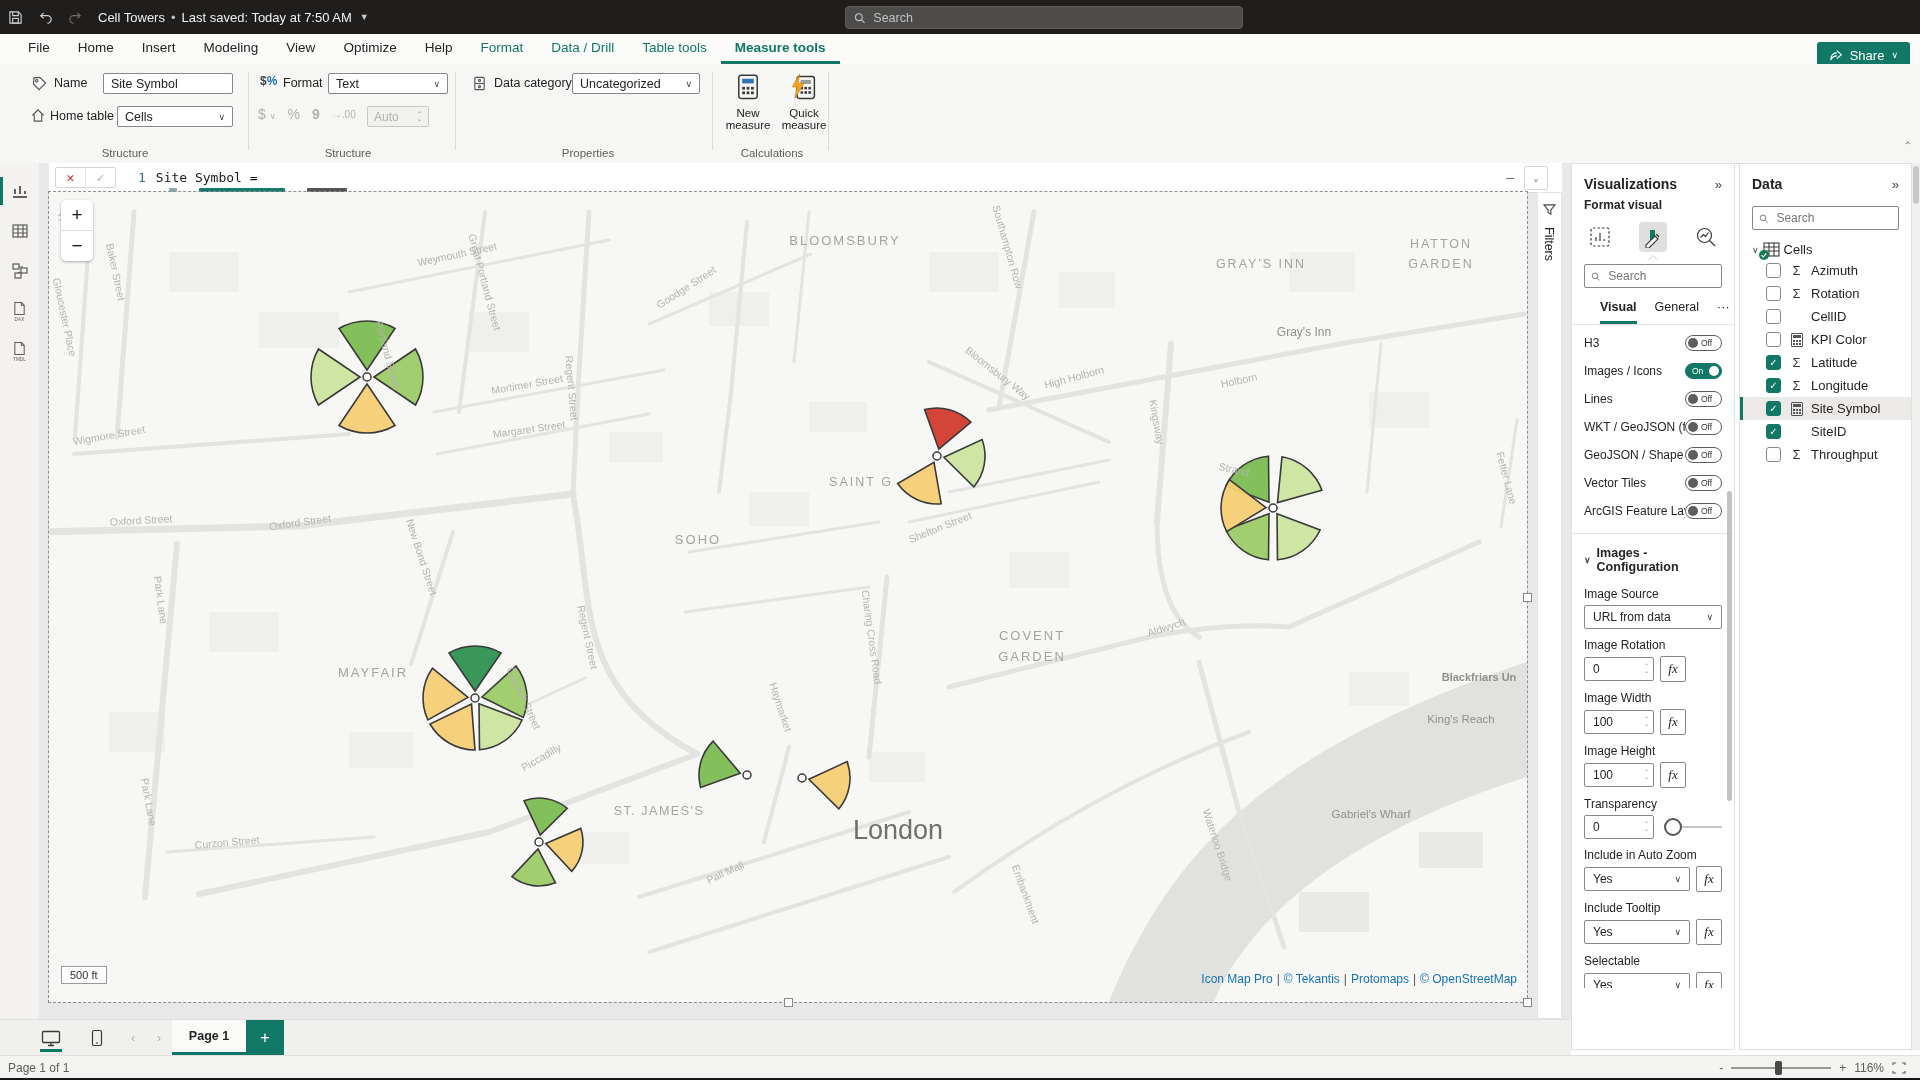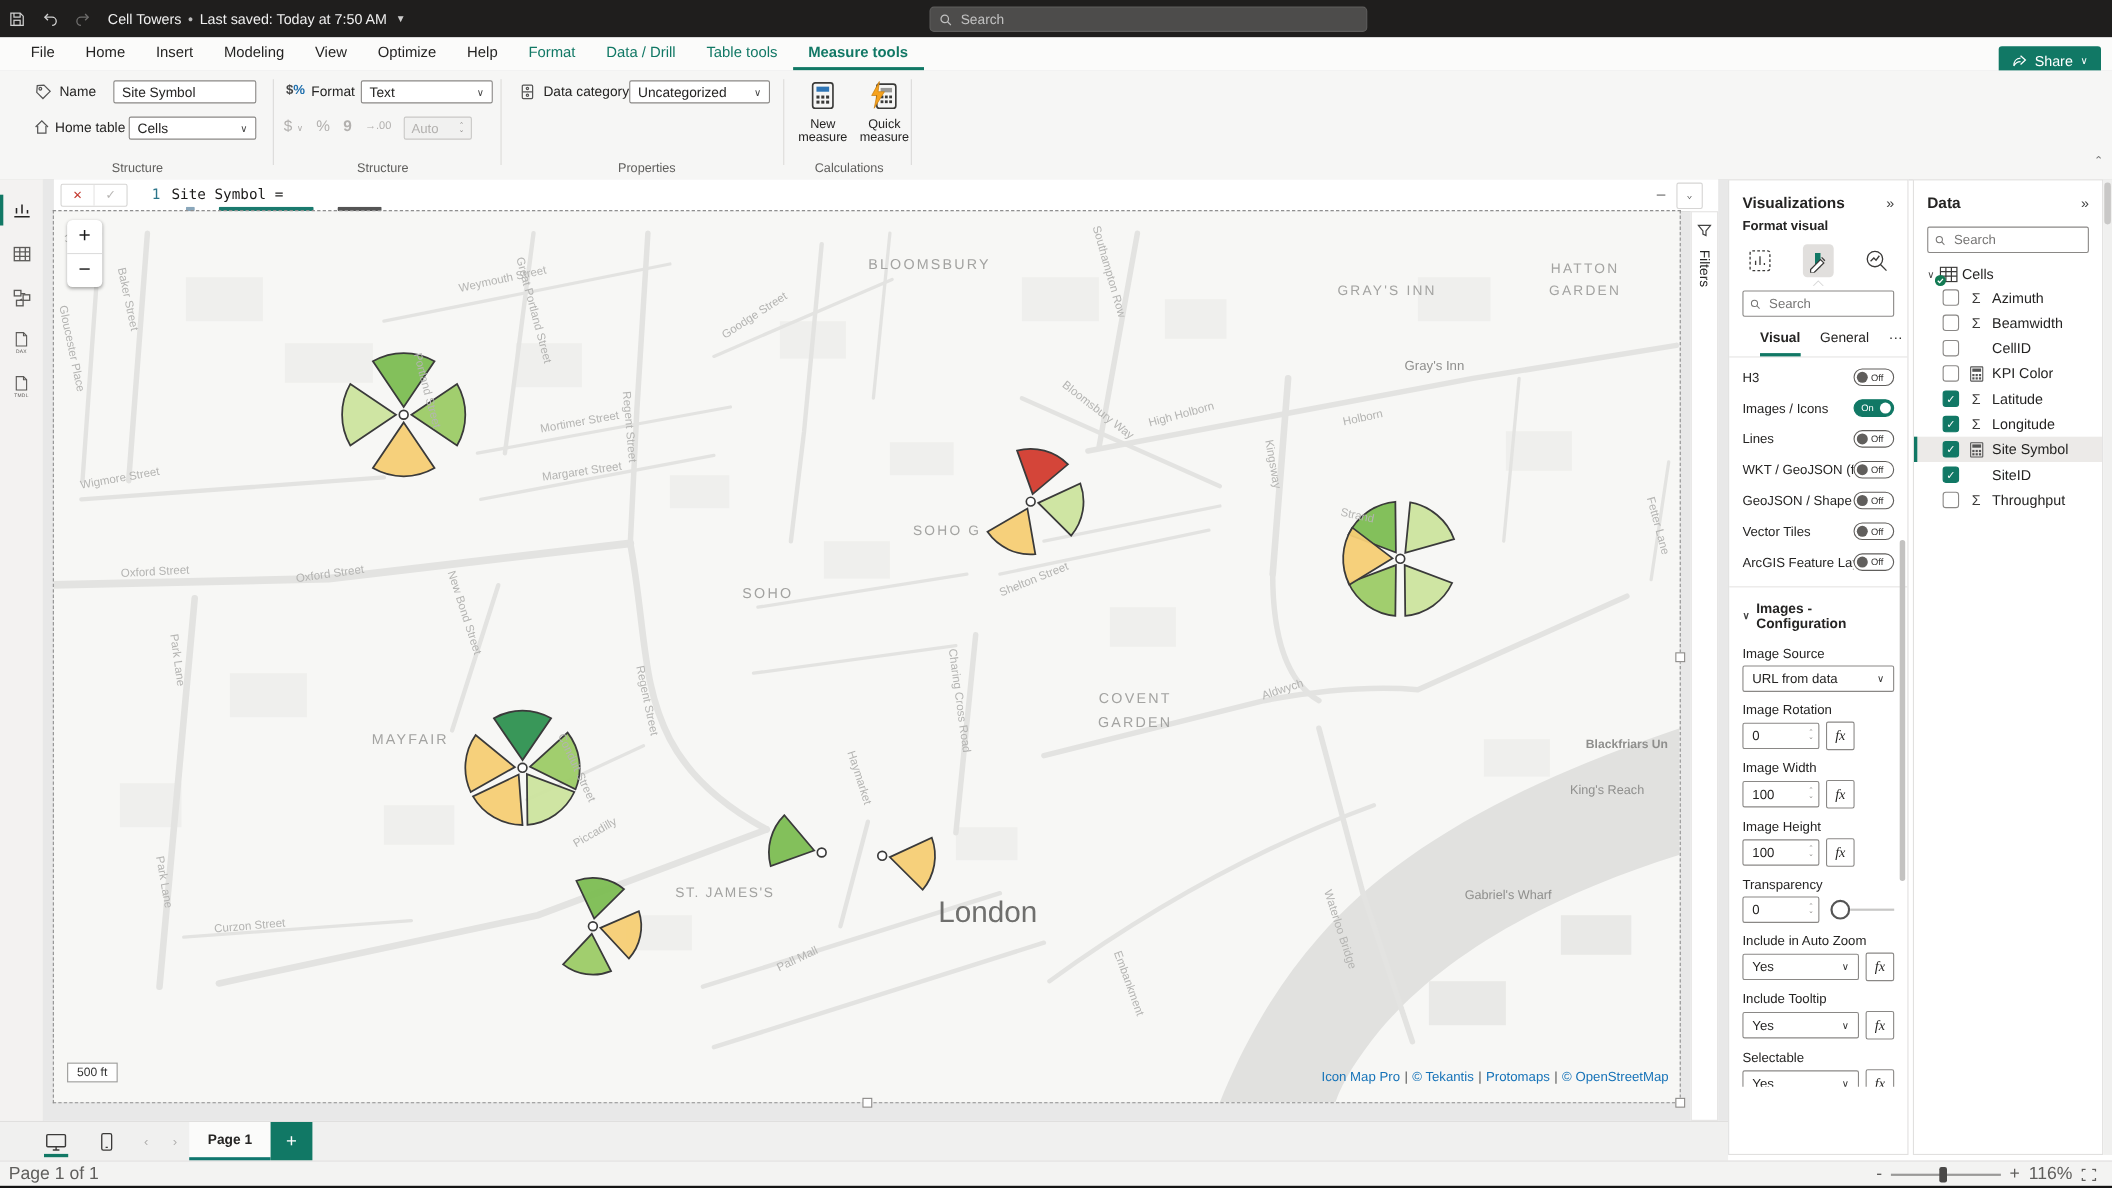--- a/index.html
+++ b/index.html
@@ -146,21 +146,21 @@
   
   .pagebar{position:absolute;left:0;top:1019px;width:1571px;height:36px;background:#f0f0ef;border-top:1px solid #e0dfde;display:flex;align-items:stretch}
   .pb-ic{width:46px;display:flex;align-items:center;justify-content:center;color:#444;position:relative;cursor:pointer}
   .pb-ic.active::after{content:"";position:absolute;bottom:4px;left:12px;right:12px;height:3px;background:#117865}
   .pb-arrow{width:26px;display:flex;align-items:center;justify-content:center;color:#b0afae;font-size:12px}
   .ptab{width:74px;background:#fbfbfa;display:flex;align-items:center;justify-content:center;
     font-size:12.5px;font-weight:bold;color:#252423;border-bottom:4px solid #0f766e;box-sizing:border-box;cursor:pointer}
   .ptab-add{width:38px;background:#117865;color:#fff;display:flex;align-items:center;justify-content:center;
     font-size:17px;cursor:pointer}
   .statusbar{position:absolute;left:0;top:1055px;width:1920px;height:23px;background:#f3f3f2;
-    border-top:1px solid #e1e0df;display:flex;align-items:center;font-size:16px;color:#5f5e5c}
+    border-top:1px solid #e1e0df;display:flex;align-items:center;font-size:12px;color:#5f5e5c}
   .zoomer{position:absolute;right:14px;top:0;height:23px;display:flex;align-items:center;gap:8px;color:#5f5e5c}
   .ztrack{width:100px;height:2px;background:#9a9998;position:relative}
   .zthumb{position:absolute;left:44px;top:-6px;width:7px;height:14px;background:#4a4948;border-radius:2px}
   .bottomedge{position:absolute;left:0;top:1078px;width:1920px;height:2px;background:#141414}
   .right-strip{position:absolute;left:1912px;top:163px;width:8px;height:887px;background:#f0f0ef}
   .right-strip .thumb{position:absolute;left:1px;top:3px;width:6px;height:38px;background:#c9c8c7;border-radius:3px}
   svg{display:block}
 </style>
 </head>
 <body>
@@ -494,21 +494,21 @@
           <circle cx="753" cy="586" r="4" fill="#fff" stroke="#3a3a3a" stroke-width="1.5"></circle>
         </g>
       </g>
   </svg>
   <div id="map-labels">
       <div class="map-label " style="left: 796px; top: 48px; font-size: 13px; letter-spacing: 2px;">BLOOMSBURY</div>
       <div class="map-label " style="left: 1212px; top: 72px; font-size: 12.5px; letter-spacing: 2px;">GRAY'S INN</div>
       <div class="map-label " style="left: 1392px; top: 52px; font-size: 12.5px; letter-spacing: 2px;">HATTON</div>
       <div class="map-label " style="left: 1392px; top: 72px; font-size: 12.5px; letter-spacing: 2px;">GARDEN</div>
       <div class="map-label poi" style="left: 1255px; top: 140px; font-size: 12px; letter-spacing: 0px;">Gray's Inn</div>
-      <div class="map-label " style="left: 812px; top: 290px; font-size: 12.5px; letter-spacing: 2px;">SOHO G</div>
+      <div class="map-label " style="left: 812px; top: 290px; font-size: 12.5px; letter-spacing: 2px;">SAINT G</div>
       <div class="map-label " style="left: 649px; top: 347px; font-size: 13px; letter-spacing: 2px;">SOHO</div>
       <div class="map-label " style="left: 983px; top: 443px; font-size: 13px; letter-spacing: 2px;">COVENT</div>
       <div class="map-label " style="left: 983px; top: 464px; font-size: 13px; letter-spacing: 2px;">GARDEN</div>
       <div class="map-label " style="left: 324px; top: 480px; font-size: 13px; letter-spacing: 2px;">MAYFAIR</div>
       <div class="map-label " style="left: 610px; top: 619px; font-size: 12.5px; letter-spacing: 1.5px;">ST. JAMES'S</div>
       <div class="map-label city" style="left: 849px; top: 638px; font-size: 27px; letter-spacing: 0px;">London</div>
       <div class="map-label poi" style="left: 1430px; top: 485px; font-size: 11px; letter-spacing: 0px; font-weight: bold;">Blackfriars Un</div>
       <div class="map-label poi" style="left: 1412px; top: 527px; font-size: 11.5px; letter-spacing: 0px;">King's Reach</div>
       <div class="map-label poi" style="left: 1322px; top: 622px; font-size: 11.5px; letter-spacing: 0px;">Gabriel's Wharf</div>
       <div class="st-label" style="left: 20px; top: 32px; transform: translate(-50%, -50%) rotate(55deg);">Tyburn</div>
@@ -767,21 +767,21 @@
   </div>
   <div id="data-fields">
       <div class="drow">
         <span class="cb"></span>
         <span class="ficon">Σ</span>
         <span class="fname">Azimuth</span>
       </div>
       <div class="drow">
         <span class="cb"></span>
         <span class="ficon">Σ</span>
-        <span class="fname">Beamwidth</span>
+        <span class="fname">Rotation</span>
       </div>
       <div class="drow">
         <span class="cb"></span>
         <span class="ficon"></span>
         <span class="fname">CellID</span>
       </div>
       <div class="drow">
         <span class="cb"></span>
         <span class="ficon">
           <span class="calc-ic"></span>

